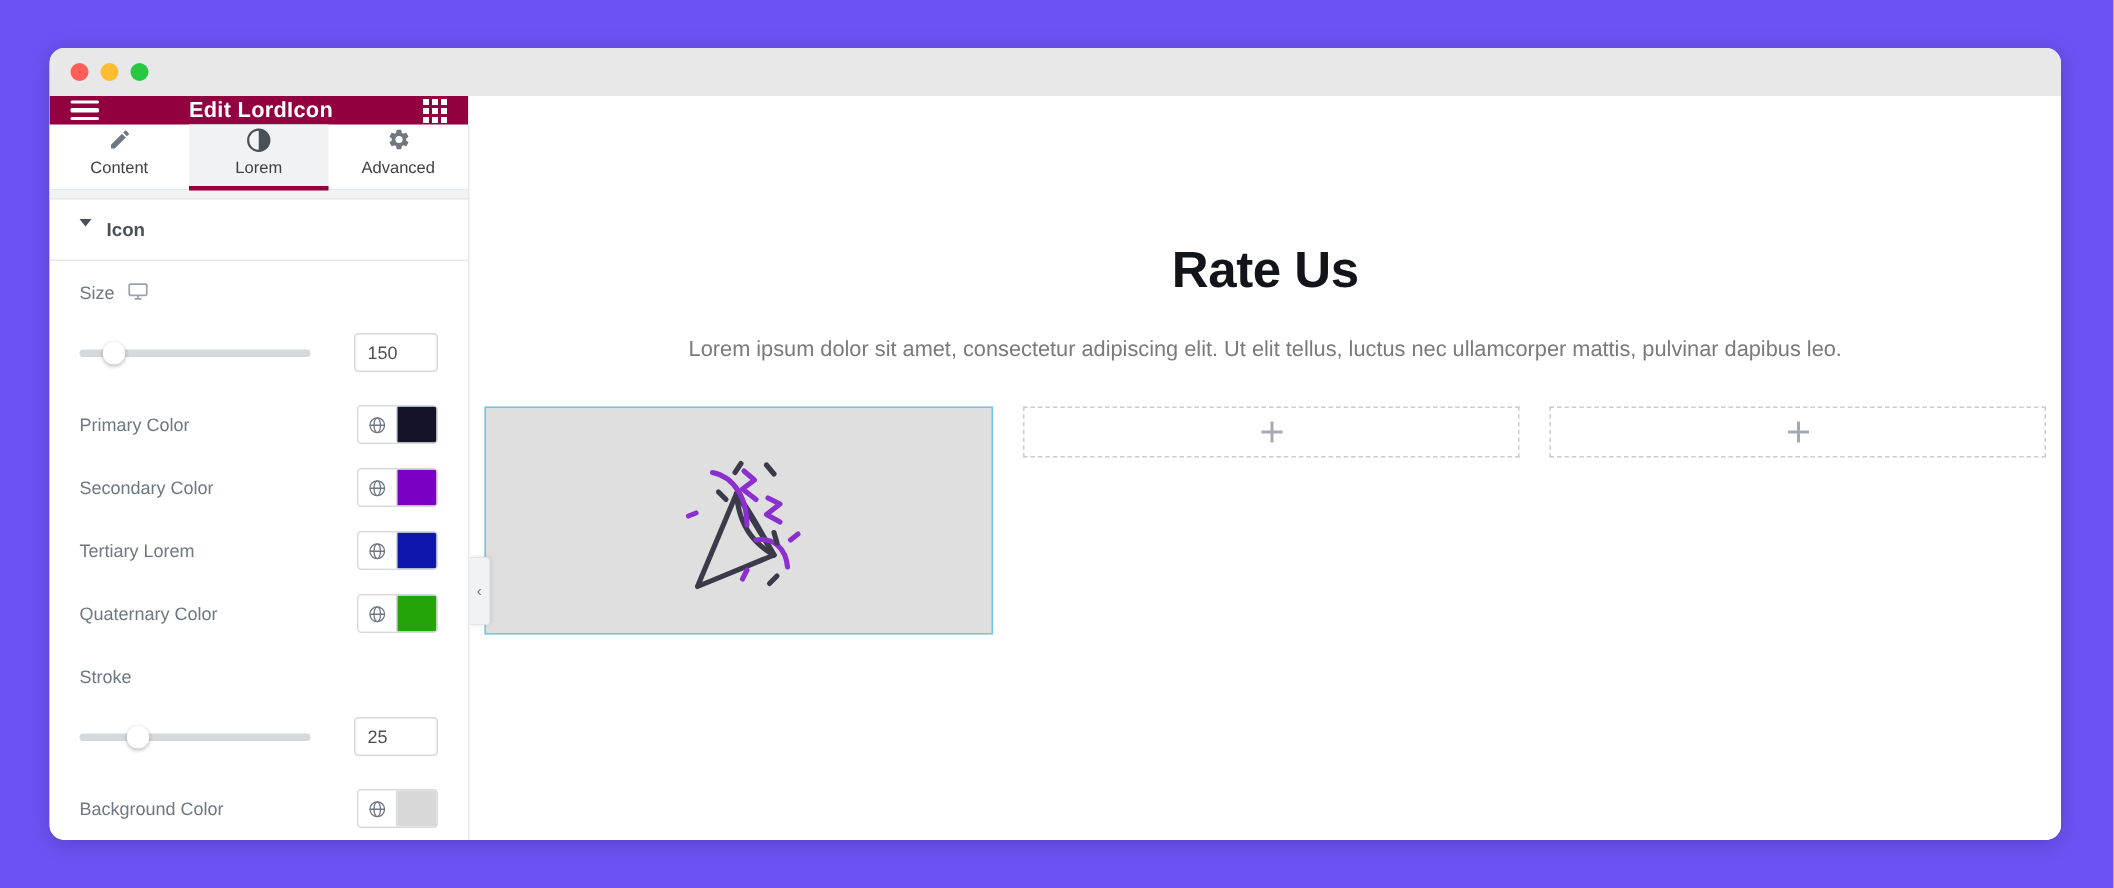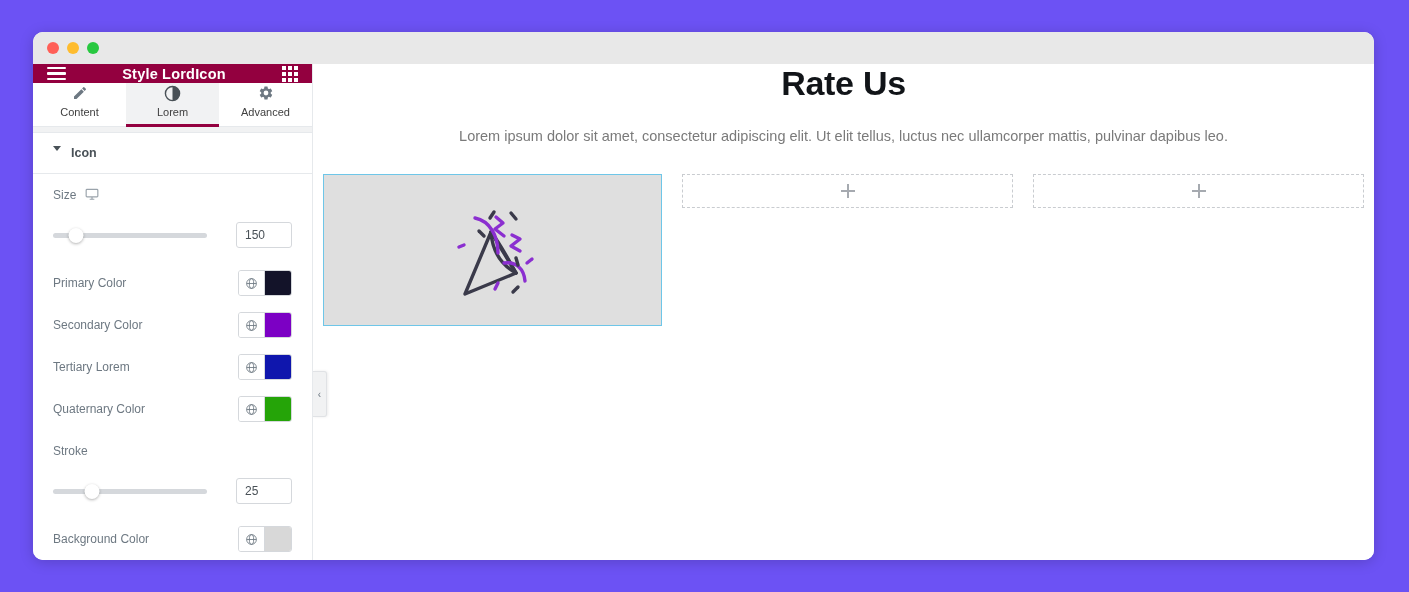--- a/index.html
+++ b/index.html
@@ -213,21 +213,21 @@
     display: flex;
     align-items: center;
     justify-content: center;
     font-size: 10px;
     color: #6d7882;
     cursor: pointer;
     z-index: 5;
     box-shadow: 1px 0 3px rgba(0,0,0,0.08);
   }
 
-  .hero { text-align: center; }
+  .hero { padding-top: 97px; text-align: center; }
   .hero-title {
     font-size: 34px;
     font-weight: bold;
     color: #111418;
     letter-spacing: -0.3px;
   }
   .hero-sub {
     margin-top: 25px;
     font-size: 14.5px;
     color: #7a7a7a;
@@ -285,21 +285,21 @@
   <div class="body-area">
 
     <div class="panel">
 
       <div class="panel-header">
         <div class="hamburger">
           <span></span>
             <span></span>
             <span></span>
         </div>
-        <div class="panel-title">Style LordIcon</div>
+        <div class="panel-title">Edit LordIcon</div>
         <div class="grid-icon">
           <i></i>
             <i></i>
             <i></i>
             <i></i>
             <i></i>
             <i></i>
             <i></i>
             <i></i>
             <i></i>

